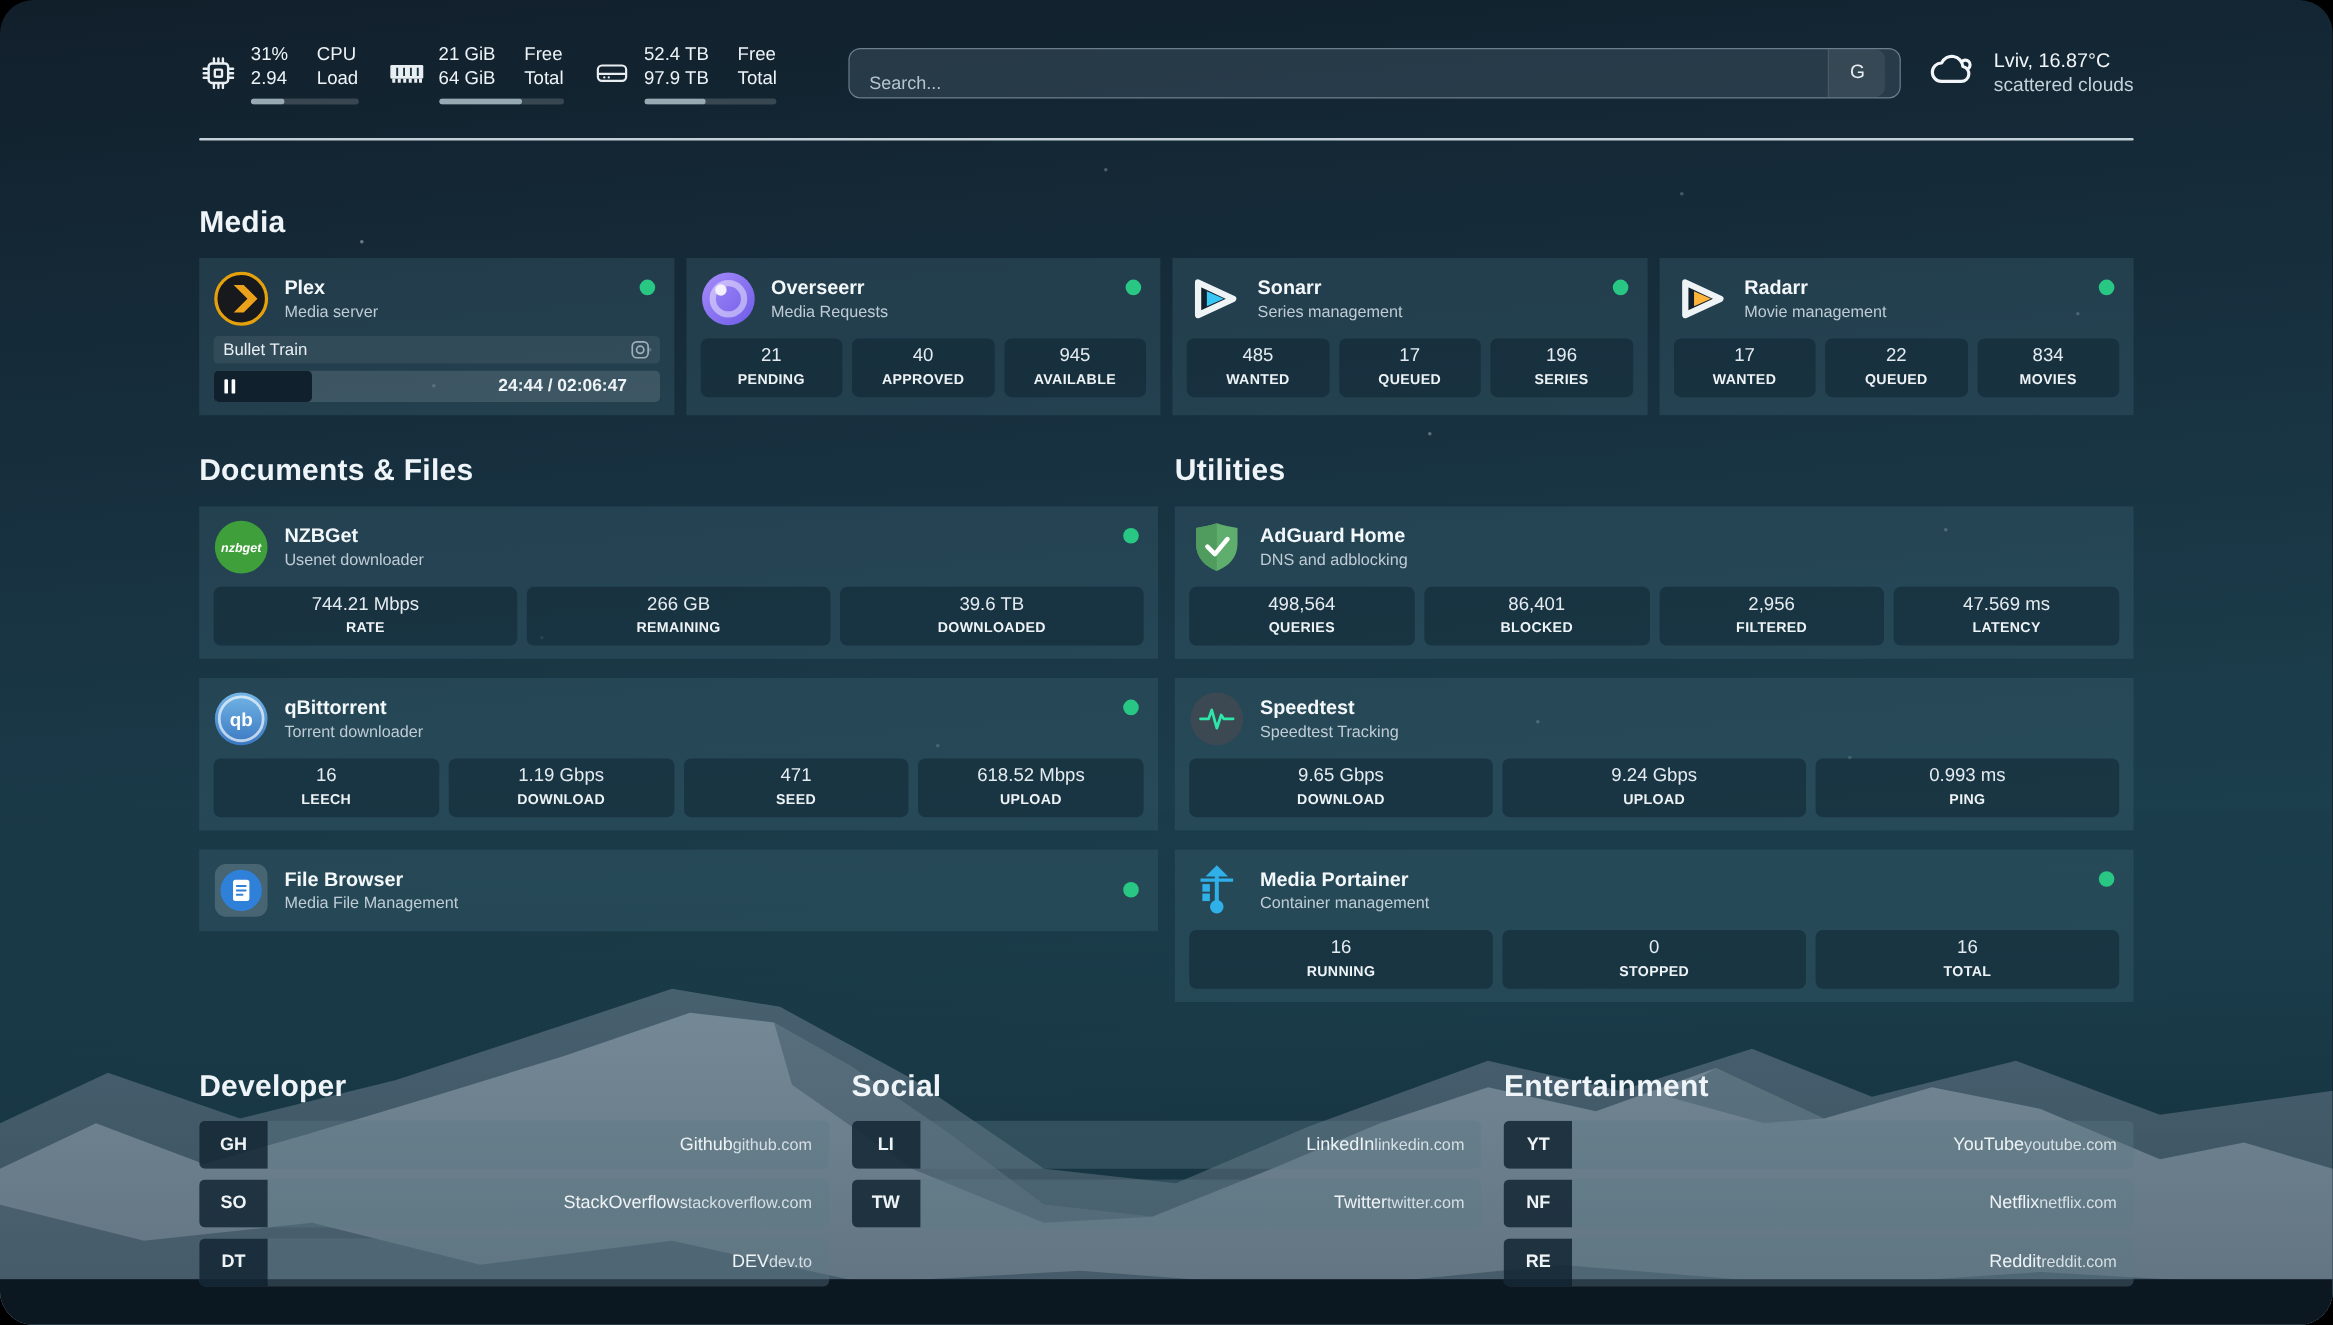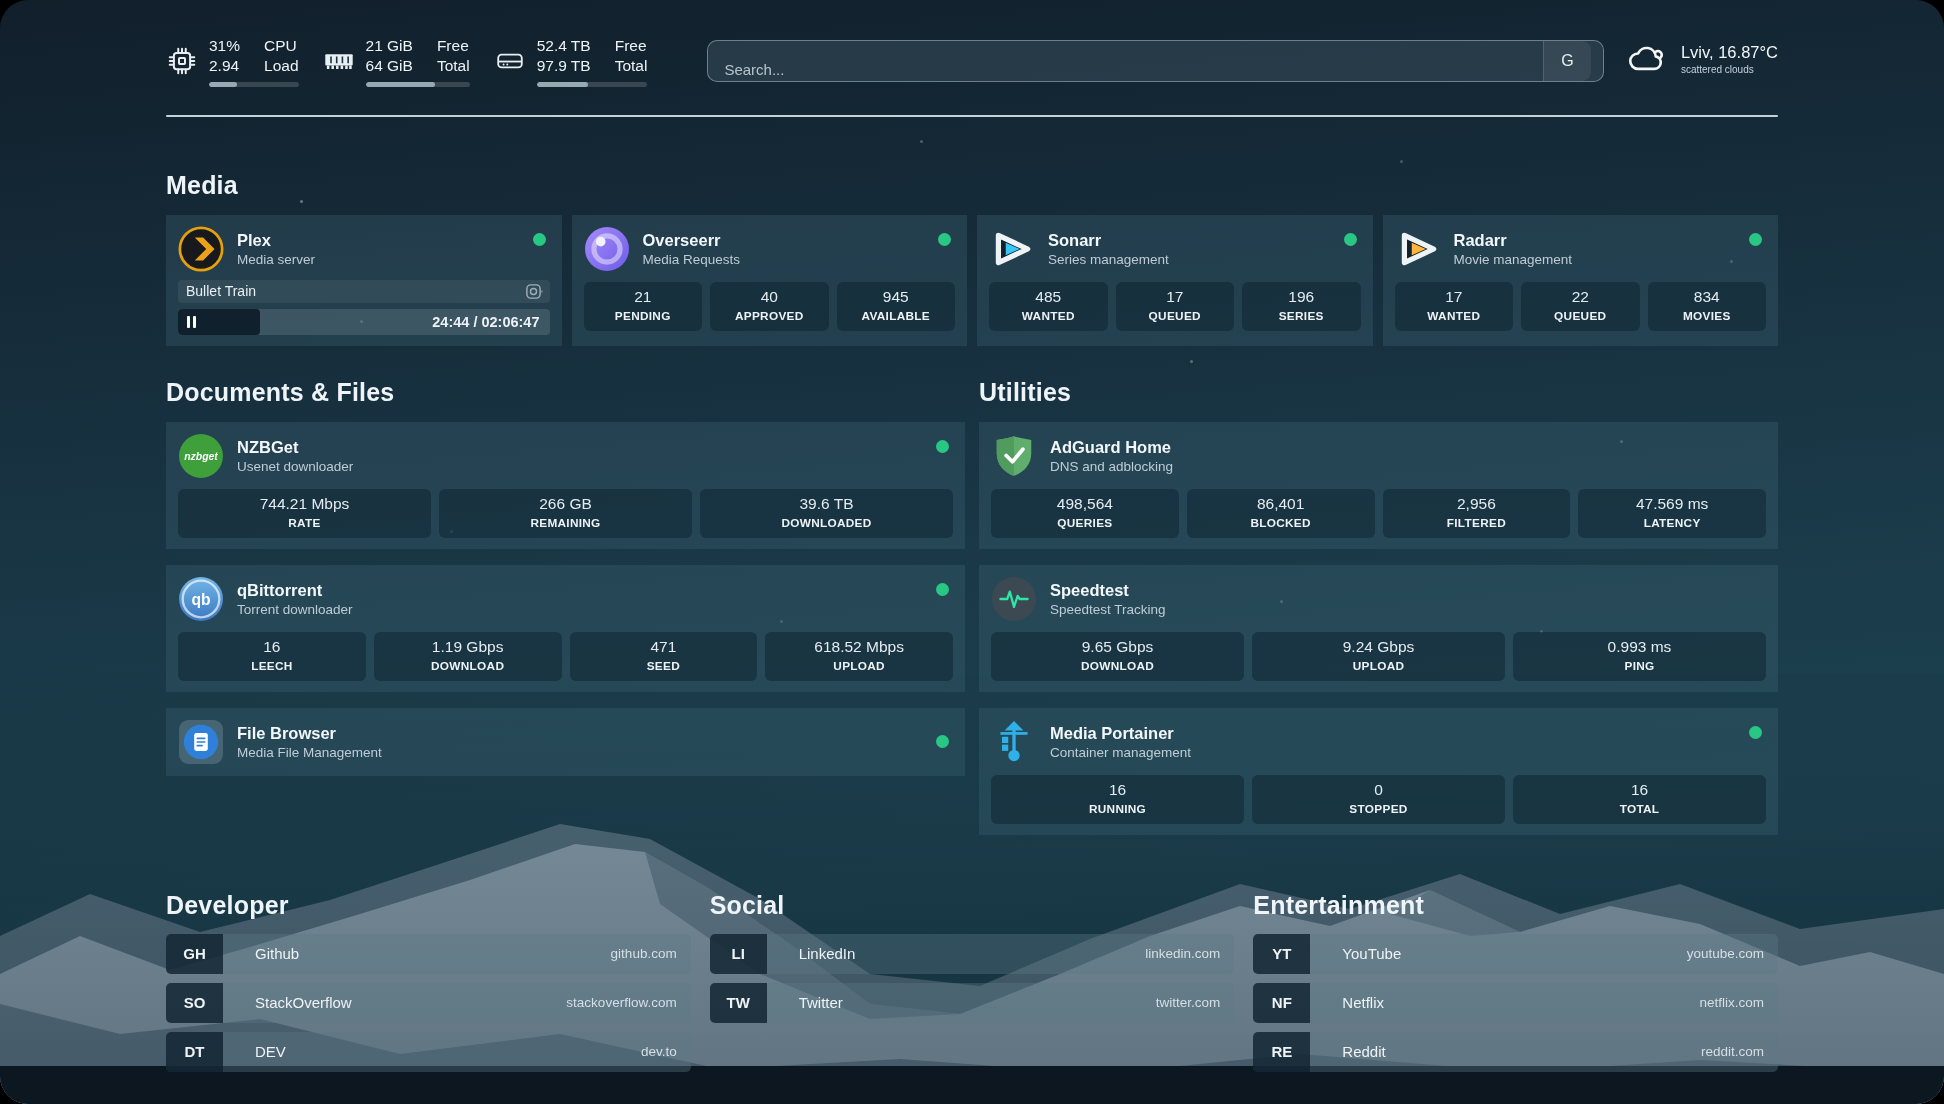--- a/index.html
+++ b/index.html
@@ -27,21 +27,21 @@
   .res-bar-fill { height:100%; background:#97a9b3; border-radius:3px; }
   .search { flex:1; margin:0 34px 0 24px; position:relative; height:42px; }
   .search-input { width:100%; height:100%; background:rgba(56,76,91,.55); border:1px solid rgba(165,184,196,.55);
     border-radius:10px; padding:16px 60px 0 16px; font:15px "Liberation Sans",sans-serif; color:#e6edf2; outline:none;margin-left:12px; }
   .search-input::placeholder { color:#b7c4cd; }
   .search-btn { position:absolute; right:1px; top:1px; bottom:1px; width:48px; background:rgba(255,255,255,.07);
     border:none; border-left:1px solid rgba(255,255,255,.14); border-radius:0 9px 9px 0; color:#e8eef2;
     font:16px "Liberation Sans",sans-serif; cursor:pointer; }
   .weather { display:flex; align-items:flex-start; gap:13px; cursor:pointer; }
   .w1 { font-size:16.5px; color:#f2f6f8; }
-  .w2 { font-size:10px; color:#c6d2da; margin-top:2px; }
+  .w2 { font-size:16px; color:#c6d2da; margin-top:2px; }
   .divider { margin-top:28px; height:2px; background:rgba(228,238,244,.85); border-radius:1px; }
 
   
   .section-title { font-size:25px; font-weight:600; color:#eef4f8; letter-spacing:.2px; }
   .media-title { margin-top:54px; }
   .media-grid { display:grid; grid-template-columns:repeat(4,1fr); gap:10px; margin-top:15px; }
   .two-col { display:grid; grid-template-columns:1fr 1fr; gap:14px; margin-top:32px; }
   .col .section-title { margin-bottom:15px; }
 
   .card { position:relative; background:rgba(64,102,118,.32); border-radius:0; padding:11px 12px; cursor:pointer; }
@@ -59,30 +59,30 @@
 
   
   .player-row { margin-top:8px; background:rgba(255,255,255,.07); border-radius:4px; padding:3px 8px;
     display:flex; align-items:center; justify-content:space-between; }
   .player-title { font-size:14px; color:#e9eff3; }
   .progress-row { margin-top:6px; height:26px; background:rgba(255,255,255,.12); border-radius:4px; position:relative; overflow:hidden; }
   .progress-fill { position:absolute; left:0; top:0; bottom:0; background:rgba(11,25,38,.88); border-radius:4px;
     display:flex; align-items:center; padding-left:9px; }
   .pause-icon { display:flex; gap:3px; }
   .pause-icon i { width:3px; height:12px; background:#fff; border-radius:1px; }
-  .player-time { position:absolute; right:10px; top:50%; transform:translateY(-50%); font-size:14.5px; font-weight:600; color:#edf2f6; }
+  .player-time { position:absolute; right:27px; top:50%; transform:translateY(-50%); font-size:14.5px; font-weight:600; color:#edf2f6; }
 
   
   .bookmarks { display:grid; grid-template-columns:1fr 1fr 1fr; gap:19px; margin-top:56px; }
   .bm-group .section-title { margin-bottom:14px; }
   .bm { display:flex; align-items:center; height:40px; border-radius:5px; overflow:hidden;
     background:rgba(92,121,135,.38); margin-bottom:9px; cursor:pointer; text-decoration:none; }
   .bm-abbr { width:57px; align-self:stretch; background:rgba(13,31,45,.78); display:flex; align-items:center;
     justify-content:center; font-size:15px; font-weight:700; color:#eef3f6; }
-  .bm-name { flex:1; padding-left:32px; font-size:15px; color:#eef3f6; }
+  .bm-name { flex:1; padding-left:32px; font-size:15px; color:#eef3f6;text-align:right; }
   .bm-url { padding-right:14px; font-size:13.5px; color:#d5dfe5; }
 </style>
 </head>
 <body>
 
 <div class="screen">
 
   <svg class="mountains" viewBox="0 0 1944 430" preserveAspectRatio="none">
     <polygon fill="#6f8595" opacity="0.75" points="0,262 90,220 200,258 330,226 470,180 560,150 650,165 760,225 870,300 980,312 1090,265 1240,210 1350,235 1460,200 1560,240 1680,210 1800,255 1944,235 1944,430 0,430"></polygon>
     <polygon fill="#9db1bf" opacity="0.92" points="0,300 80,262 170,296 260,270 360,240 470,206 575,170 645,178 710,215 790,270 870,330 960,340 1060,300 1150,262 1240,232 1330,252 1430,216 1520,258 1610,232 1700,250 1800,292 1870,278 1944,300 1944,430 0,430"></polygon>

